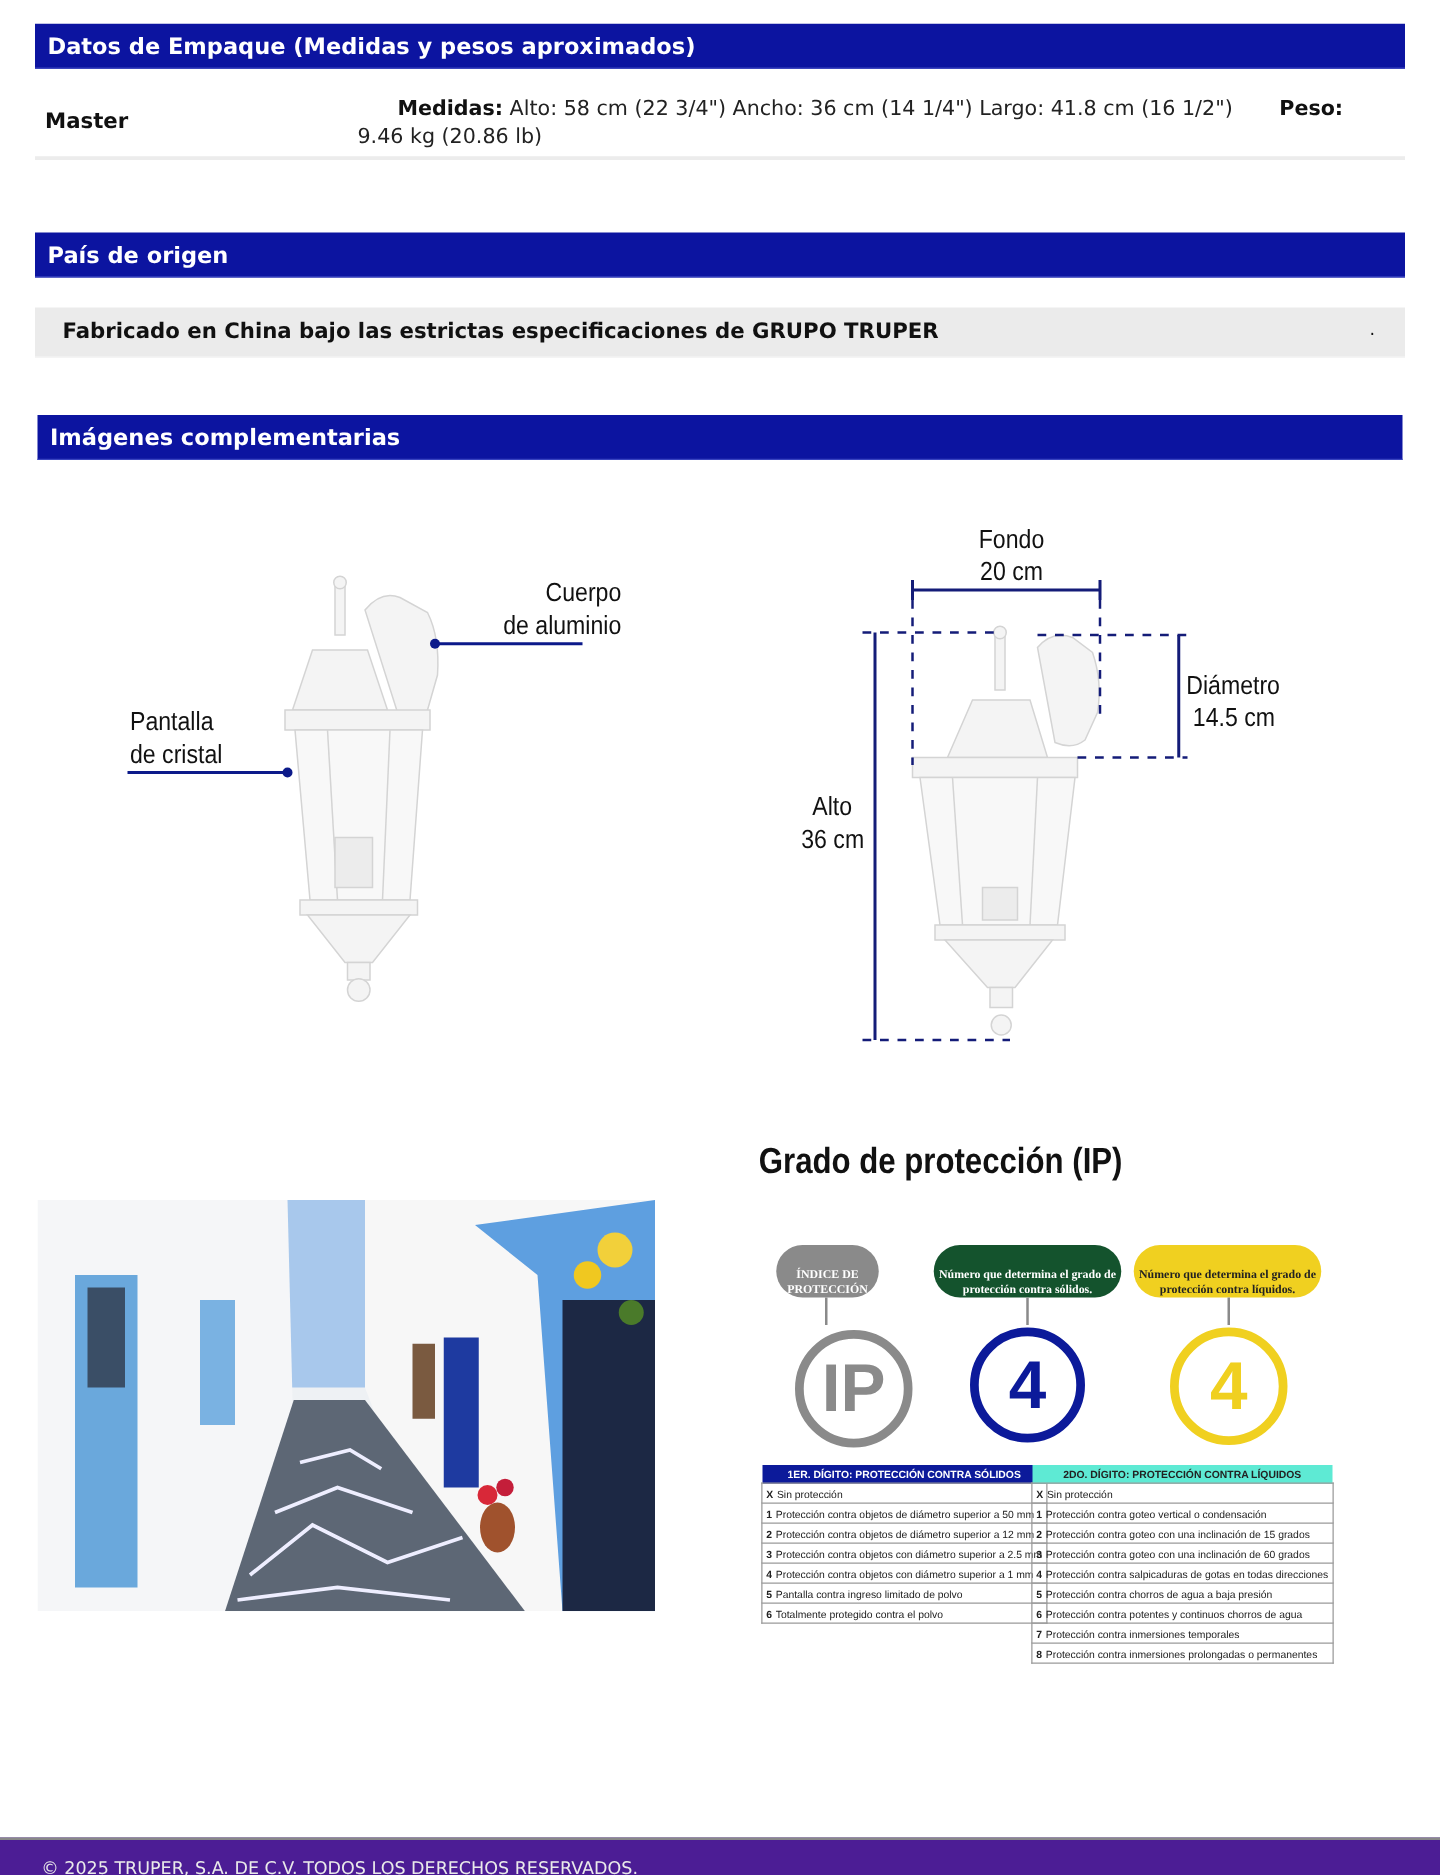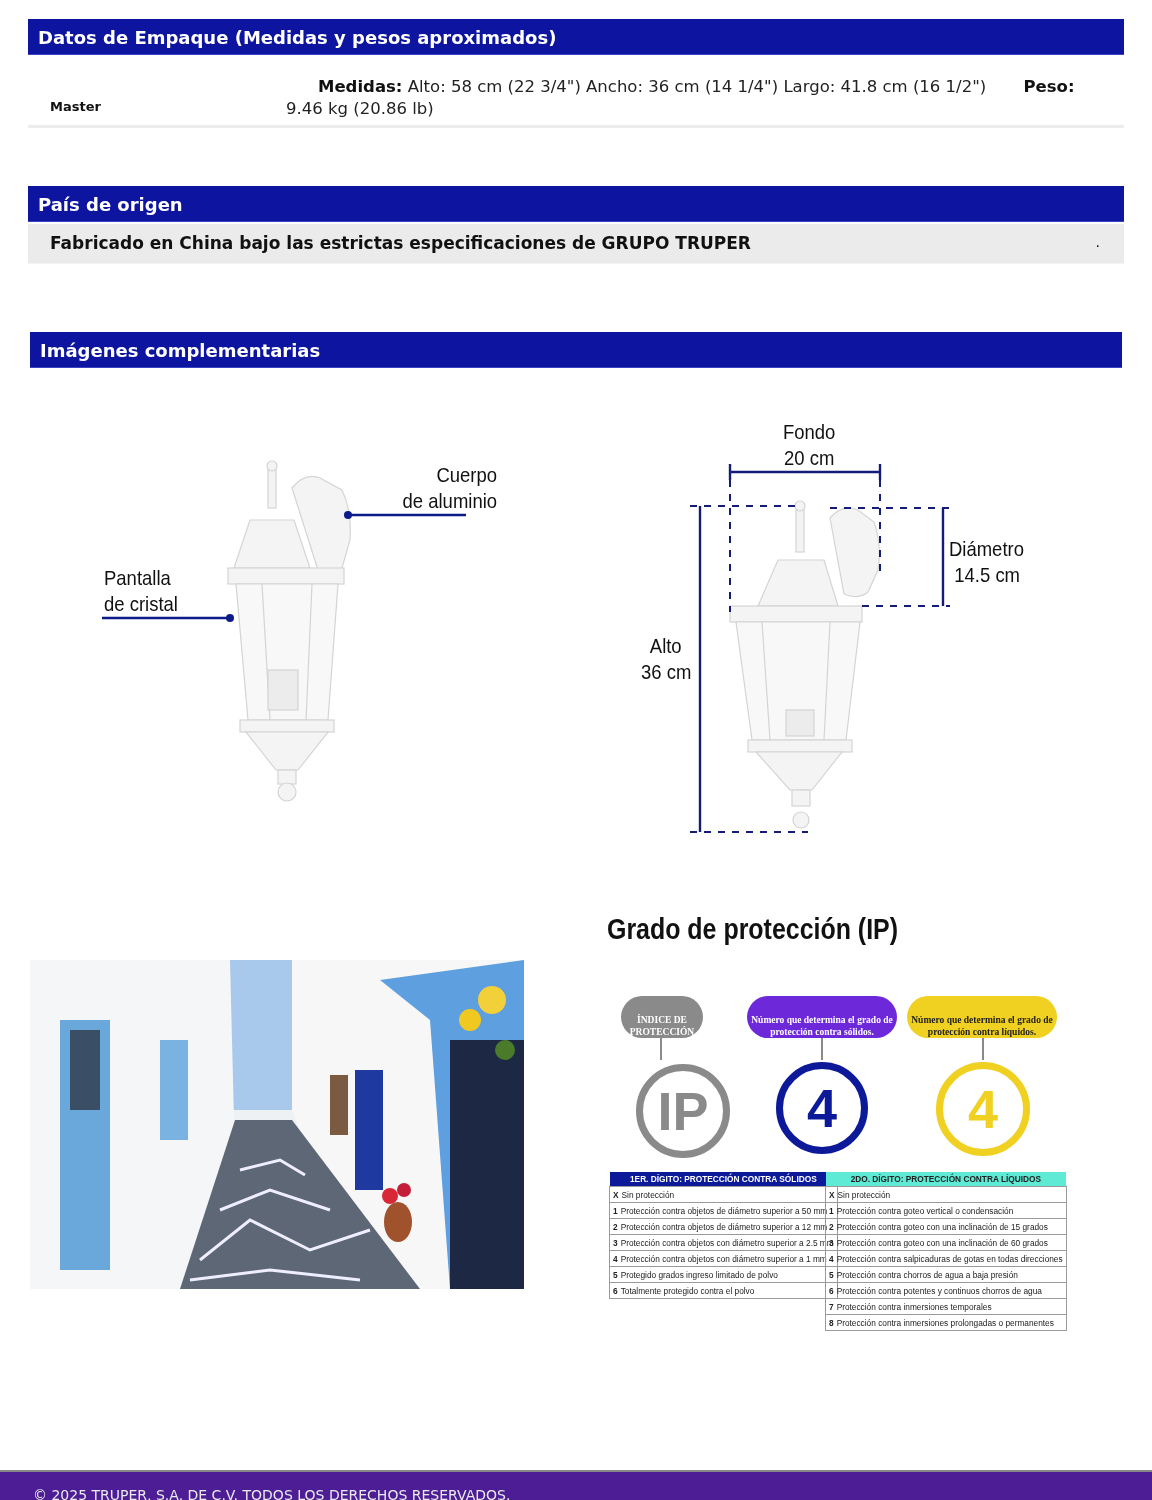--- a/index.html
+++ b/index.html
@@ -6,26 +6,26 @@
   body { width: 1152px; height: 1500px; position: relative; overflow: hidden;
          font-family: "DejaVu Sans", sans-serif; color: #111; }
 
   .section-header { position: absolute; left: 28px; width: 1096px; height: 36px;
     background: #0c14a0; color: #fff; font-weight: bold; font-size: 18px;
     line-height: 37px; padding-left: 10px; box-sizing: border-box;
     border-bottom: 1px solid #3a44c0; }
 
   .pack-row { position: absolute; left: 28px; top: 58px; width: 1096px; height: 70px;
     border-bottom: 3px solid #ececec; box-sizing: border-box; }
-  .pack-label { position: absolute; left: 22px; top: 29px; font-weight: bold; font-size: 13px; margin-top: 12px; }
+  .pack-label { position: absolute; left: 8px; top: 29px; font-weight: bold; font-size: 17px; }
   .pack-value { position: absolute; left: 258px; top: 18px; width: 830px; font-size: 16.5px;
     line-height: 22px; color: #222; }
   .pack-value b { font-weight: bold; color: #111; margin-left: 32px; }
 
-  .origin-row { position: absolute; left: 28px; top: 224px; width: 1096px; height: 40px;
+  .origin-row { position: absolute; left: 28px; top: 246px; width: 1096px; height: 40px;
     background: #ebebeb; box-sizing: border-box; border-bottom: 1px solid #f3f3f3; }
   .origin-text { position: absolute; left: 22px; top: 9px; font-weight: bold; font-size: 17px; }
   .origin-dot { position: absolute; right: 24px; top: 10px; font-size: 14px; }
 
   .img-box { position: absolute; }
   .callout-label { position: absolute; font-family: "Liberation Sans", sans-serif;
     font-size: 21px; line-height: 26px; color: #111; transform: scaleX(0.88); transform-origin: left top; }
 
   .ip-title { position: absolute; left: 607px; top: 913px; font-family: "Liberation Sans", sans-serif;
     font-weight: bold; font-size: 29px; transform: scaleX(0.86); transform-origin: left top; }
@@ -187,21 +187,21 @@
     <circle cx="440" cy="60" r="11" fill="#f0c820"></circle>
     <circle cx="475" cy="90" r="10" fill="#4a7a2a"></circle>
   </svg>
 </div>
 
 <div class="ip-title">Grado de protección (IP)</div>
 
 <div class="pill" style="left:621px; top:996px; width:82px; background:#8a8a8a;">
   <span>ÍNDICE DE PROTECCIÓN</span>
 </div>
-<div class="pill" style="left:747px; top:996px; width:150px; background:#6d28d9;">
+<div class="pill" style="left:747px; top:996px; width:150px; background:#14532d;">
   <span>Número que determina el grado de protección contra sólidos.</span>
 </div>
 <div class="pill" style="left:907px; top:996px; width:150px; background:#f0d020; color:#222;">
   <span>Número que determina el grado de protección contra líquidos.</span>
 </div>
 
 <div class="stem" style="left:660px; top:1038px; background:#8a8a8a;"></div>
 <div class="stem" style="left:821px; top:1038px; background:#8a8a8a;"></div>
 <div class="stem" style="left:982px; top:1038px; background:#8a8a8a;"></div>
 
@@ -231,21 +231,21 @@
     <tr>
         <td><b>2</b><span>Protección contra objetos de diámetro superior a 12 mm</span></td>
       </tr>
     <tr>
         <td><b>3</b><span>Protección contra objetos con diámetro superior a 2.5 mm</span></td>
       </tr>
     <tr>
         <td><b>4</b><span>Protección contra objetos con diámetro superior a 1 mm</span></td>
       </tr>
     <tr>
-        <td><b>5</b><span>Protegido grados ingreso limitado de polvo</span></td>
+        <td><b>5</b><span>Pantalla contra ingreso limitado de polvo</span></td>
       </tr>
     <tr>
         <td><b>6</b><span>Totalmente protegido contra el polvo</span></td>
       </tr>
   </tbody>
 </table>
 
 <table class="ip" style="left:825px; top:1172px; width:231px;">
   <thead>
     <tr>

